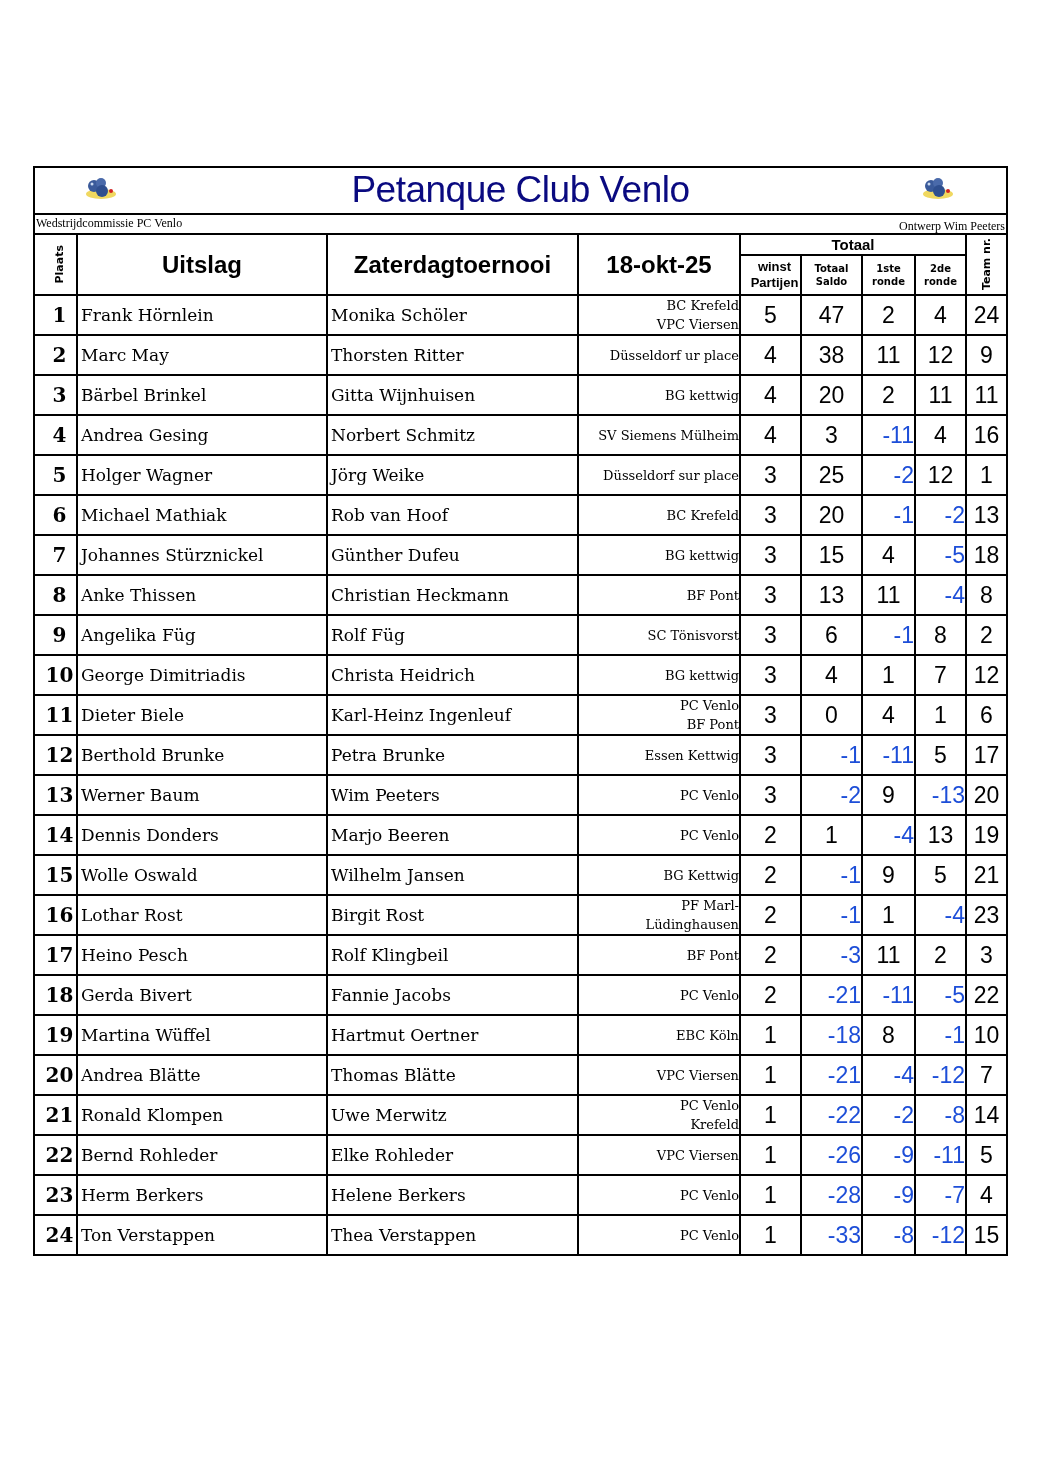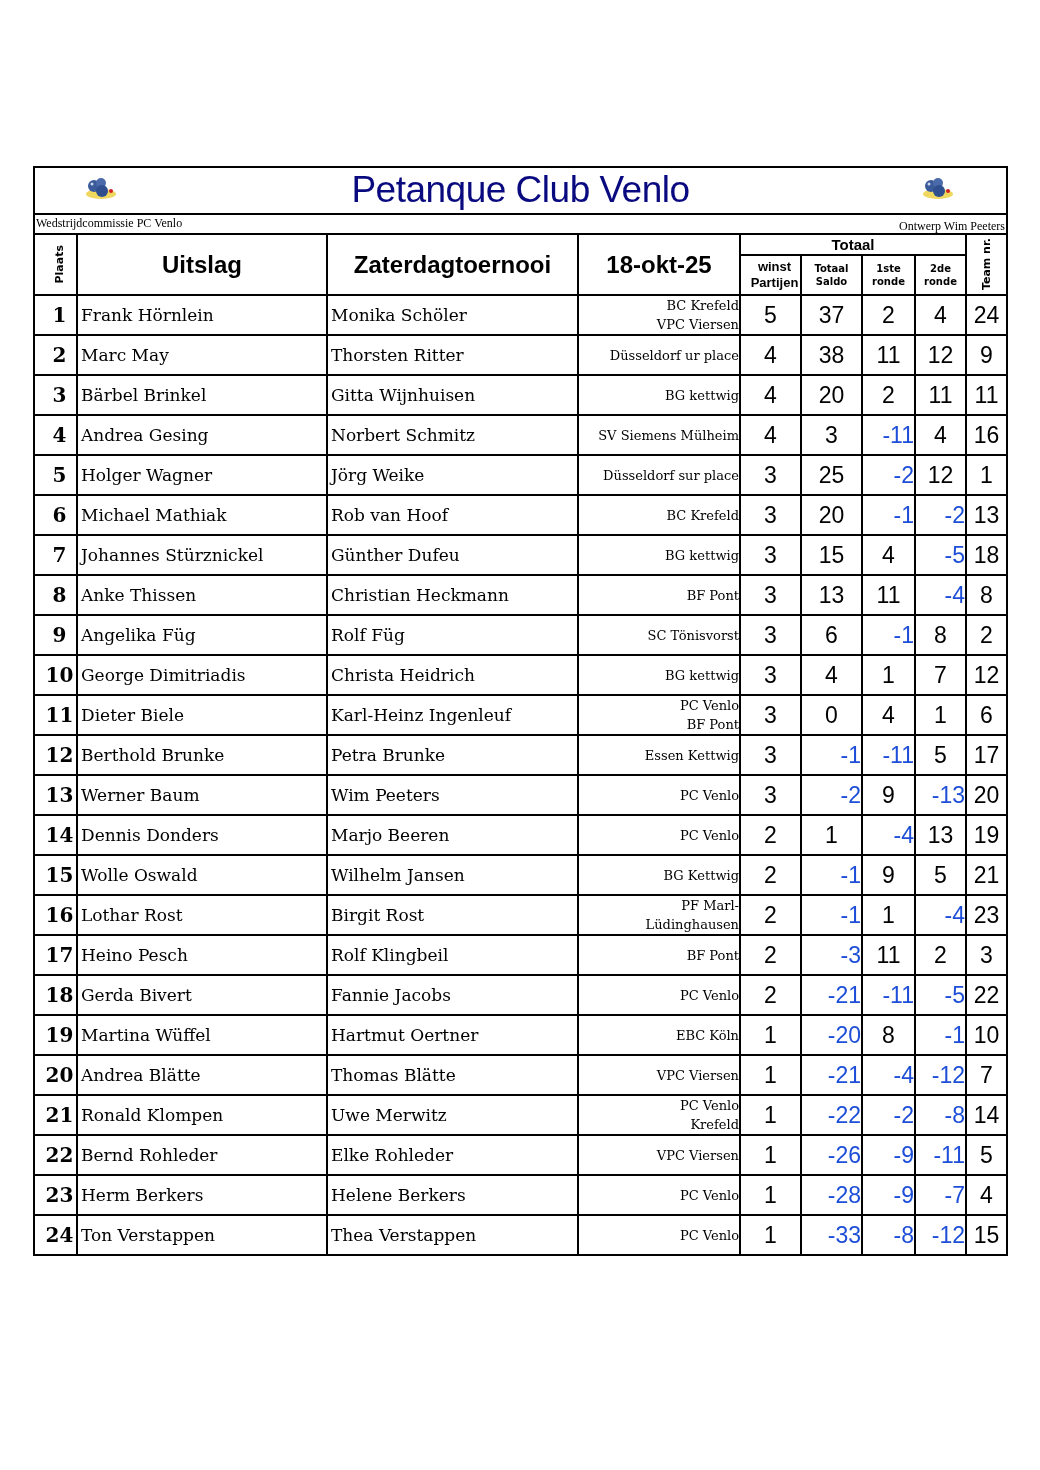--- a/index.html
+++ b/index.html
@@ -92,21 +92,21 @@
       </tr>
     </thead>
     <tbody id="rows">
         <tr class="data">
           <td class="rank">1</td>
           <td class="name">Frank Hörnlein</td>
           <td class="name">Monika Schöler</td>
           <td class="club">BC Krefeld
 VPC Viersen</td>
           <td class="num">5</td>
-          <td class="num">37</td>
+          <td class="num">47</td>
           <td class="num">2</td>
           <td class="num">4</td>
           <td class="num">24</td>
         </tr>
         <tr class="data">
           <td class="rank">2</td>
           <td class="name">Marc May</td>
           <td class="name">Thorsten Ritter</td>
           <td class="club">Düsseldorf ur place</td>
           <td class="num">4</td>
@@ -292,21 +292,21 @@
           <td class="num neg">-11</td>
           <td class="num neg">-5</td>
           <td class="num">22</td>
         </tr>
         <tr class="data">
           <td class="rank">19</td>
           <td class="name">Martina Wüffel</td>
           <td class="name">Hartmut Oertner</td>
           <td class="club">EBC Köln</td>
           <td class="num">1</td>
-          <td class="num neg">-20</td>
+          <td class="num neg">-18</td>
           <td class="num">8</td>
           <td class="num neg">-1</td>
           <td class="num">10</td>
         </tr>
         <tr class="data">
           <td class="rank">20</td>
           <td class="name">Andrea Blätte</td>
           <td class="name">Thomas Blätte</td>
           <td class="club">VPC Viersen</td>
           <td class="num">1</td>

